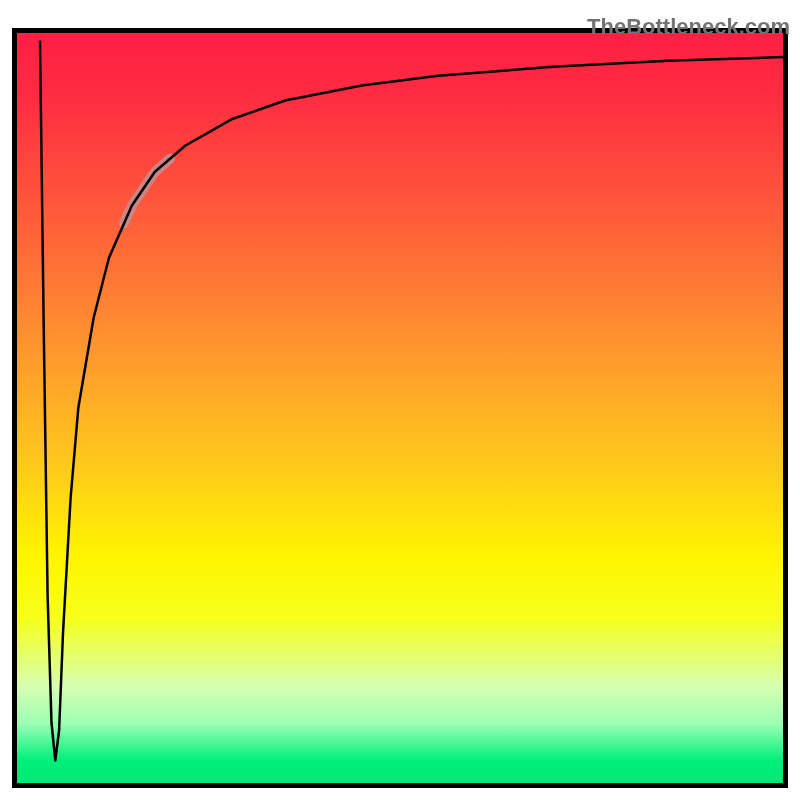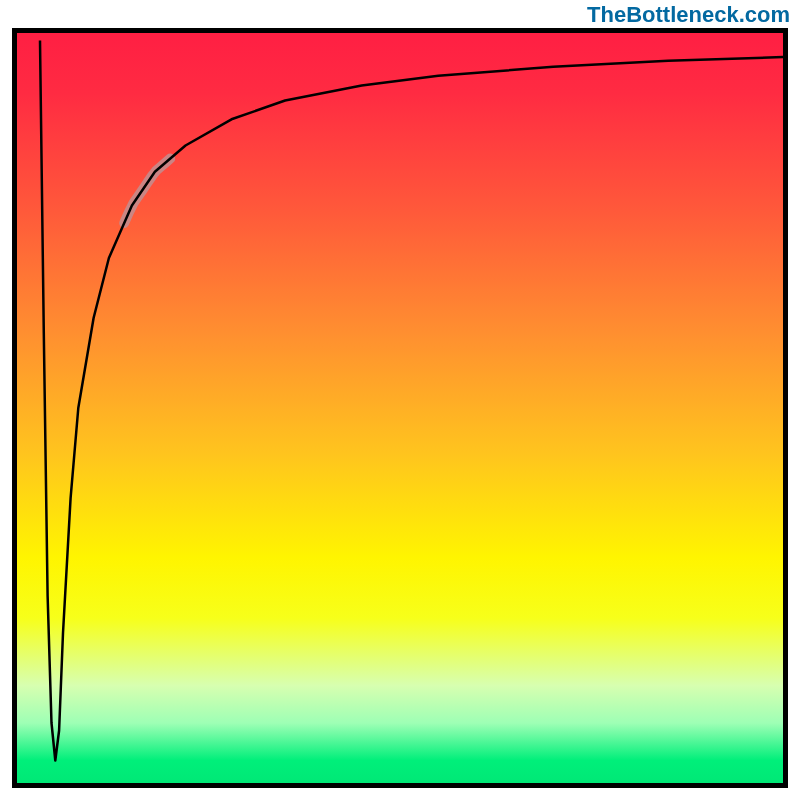--- a/index.html
+++ b/index.html
@@ -10,23 +10,23 @@
     background: #ffffff;
     font-family: Arial, Helvetica, sans-serif;
   }
   .container {
     width: 800px;
     height: 800px;
     position: relative;
   }
   .watermark {
     position: absolute;
-    top: 2px;
+    top: 14px;
     right: 10px;
-    color: #0369a1;
+    color: #737373;
     font-size: 22px;
     font-weight: bold;
     z-index: 10;
   }
   .plot {
     position: absolute;
     left: 12px;
     top: 28px;
     width: 776px;
     height: 760px;

